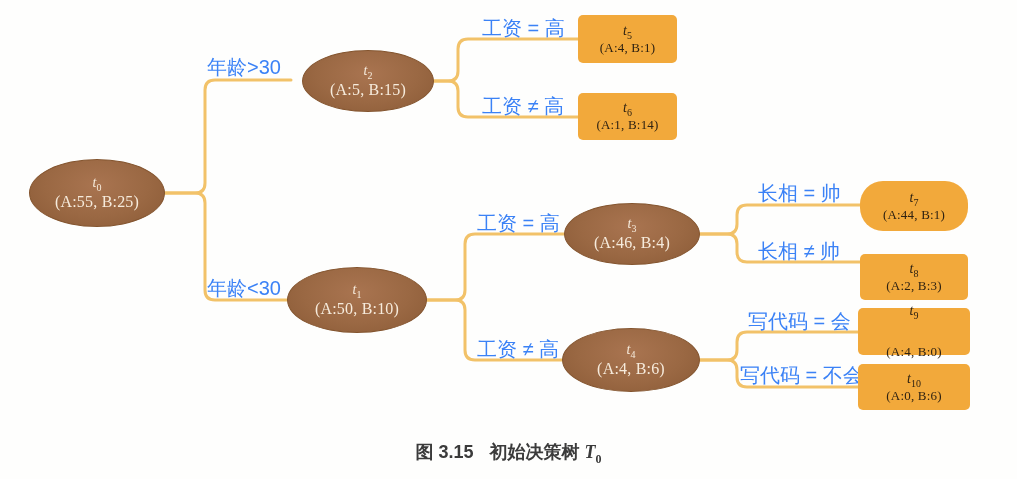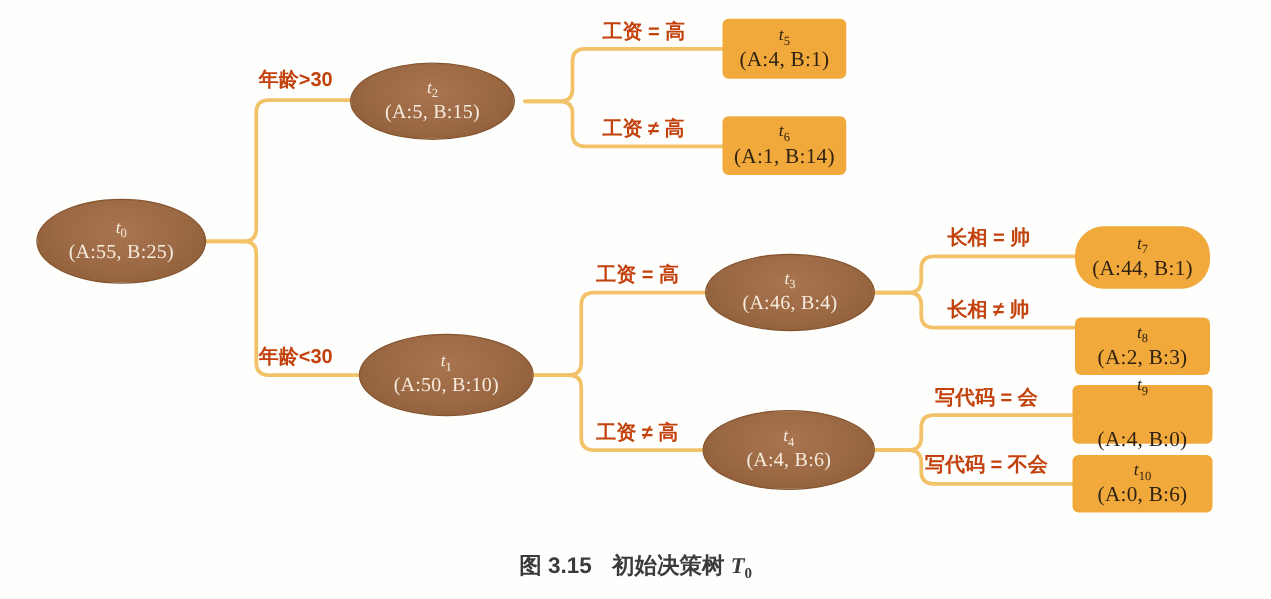--- a/index.html
+++ b/index.html
@@ -34,27 +34,27 @@
     border-radius: 5px;
     color: #2F2212;
     display: flex; flex-direction: column; align-items: center; justify-content: center;
     line-height: 1.1;
     box-sizing: border-box;
   }
   .nid { font-size: 14px; }
   .nid i { font-style: italic; }
   .nid sub { font-size: 10px; }
   .ncounts { font-size: 16px; letter-spacing: 0.2px; }
-  .lnode .ncounts { font-size: 17px; }
+  .lnode .ncounts { font-size: 13px; }
   .edge-label {
     position: absolute;
     font-family: "Liberation Sans", sans-serif;
-    font-weight: bold;
-    font-size: 16px;
-    color: #c2410c;
+    font-weight: normal;
+    font-size: 20px;
+    color: #3b82f6;
     white-space: nowrap;
   }
   .caption {
     position: absolute;
     left: 0; right: 0; top: 440px;
     text-align: center;
     font-family: "Liberation Sans", sans-serif;
     font-weight: bold;
     font-size: 18px;
     color: #3b3b3b;
@@ -89,21 +89,21 @@
   <div class="edge-label" style="left:477px; top:336px;">工资 ≠ 高</div>
   <div class="edge-label" style="left:758px; top:180px;">长相 = 帅</div>
   <div class="edge-label" style="left:758px; top:238px;">长相 ≠ 帅</div>
   <div class="edge-label" style="left:748px; top:308px;">写代码 = 会</div>
   <div class="edge-label" style="left:740px; top:362px;">写代码 = 不会</div>
 
   <div class="enode" style="left:29px;  top:159px; width:136px; height:68px;">
     <div class="nid"><i>t</i><sub>0</sub></div>
     <div class="ncounts">(A:55, B:25)</div>
   </div>
-  <div class="enode" style="left:280px; top:50px;  width:132px; height:62px;text-align:center;">
+  <div class="enode" style="left:302px; top:50px;  width:132px; height:62px;text-align:center;">
     <div class="nid"><i>t</i><sub>2</sub></div>
     <div class="ncounts">(A:5, B:15)</div>
   </div>
   <div class="enode" style="left:287px; top:267px; width:140px; height:66px;">
     <div class="nid"><i>t</i><sub>1</sub></div>
     <div class="ncounts">(A:50, B:10)</div>
   </div>
   <div class="enode" style="left:564px; top:203px; width:136px; height:62px;">
     <div class="nid"><i>t</i><sub>3</sub></div>
     <div class="ncounts">(A:46, B:4)</div>

